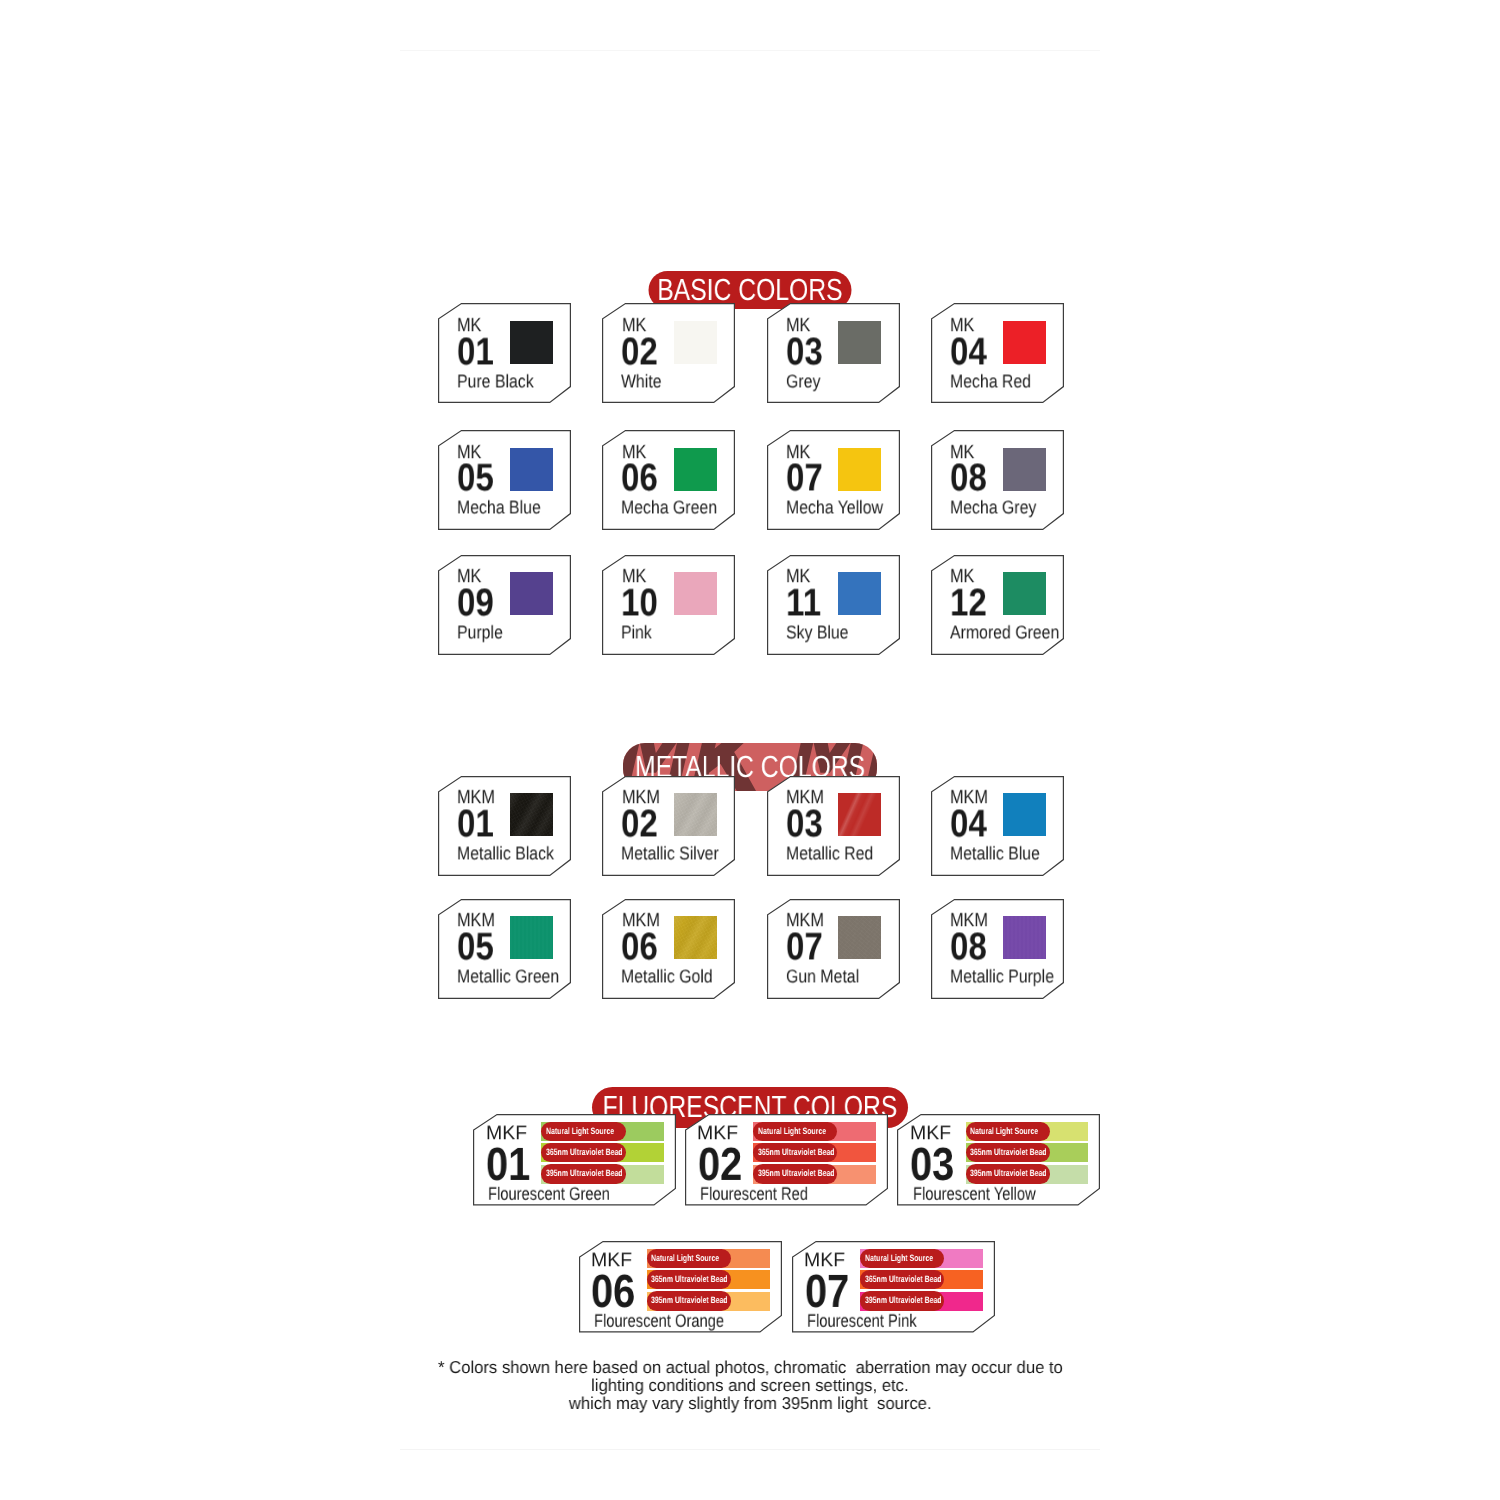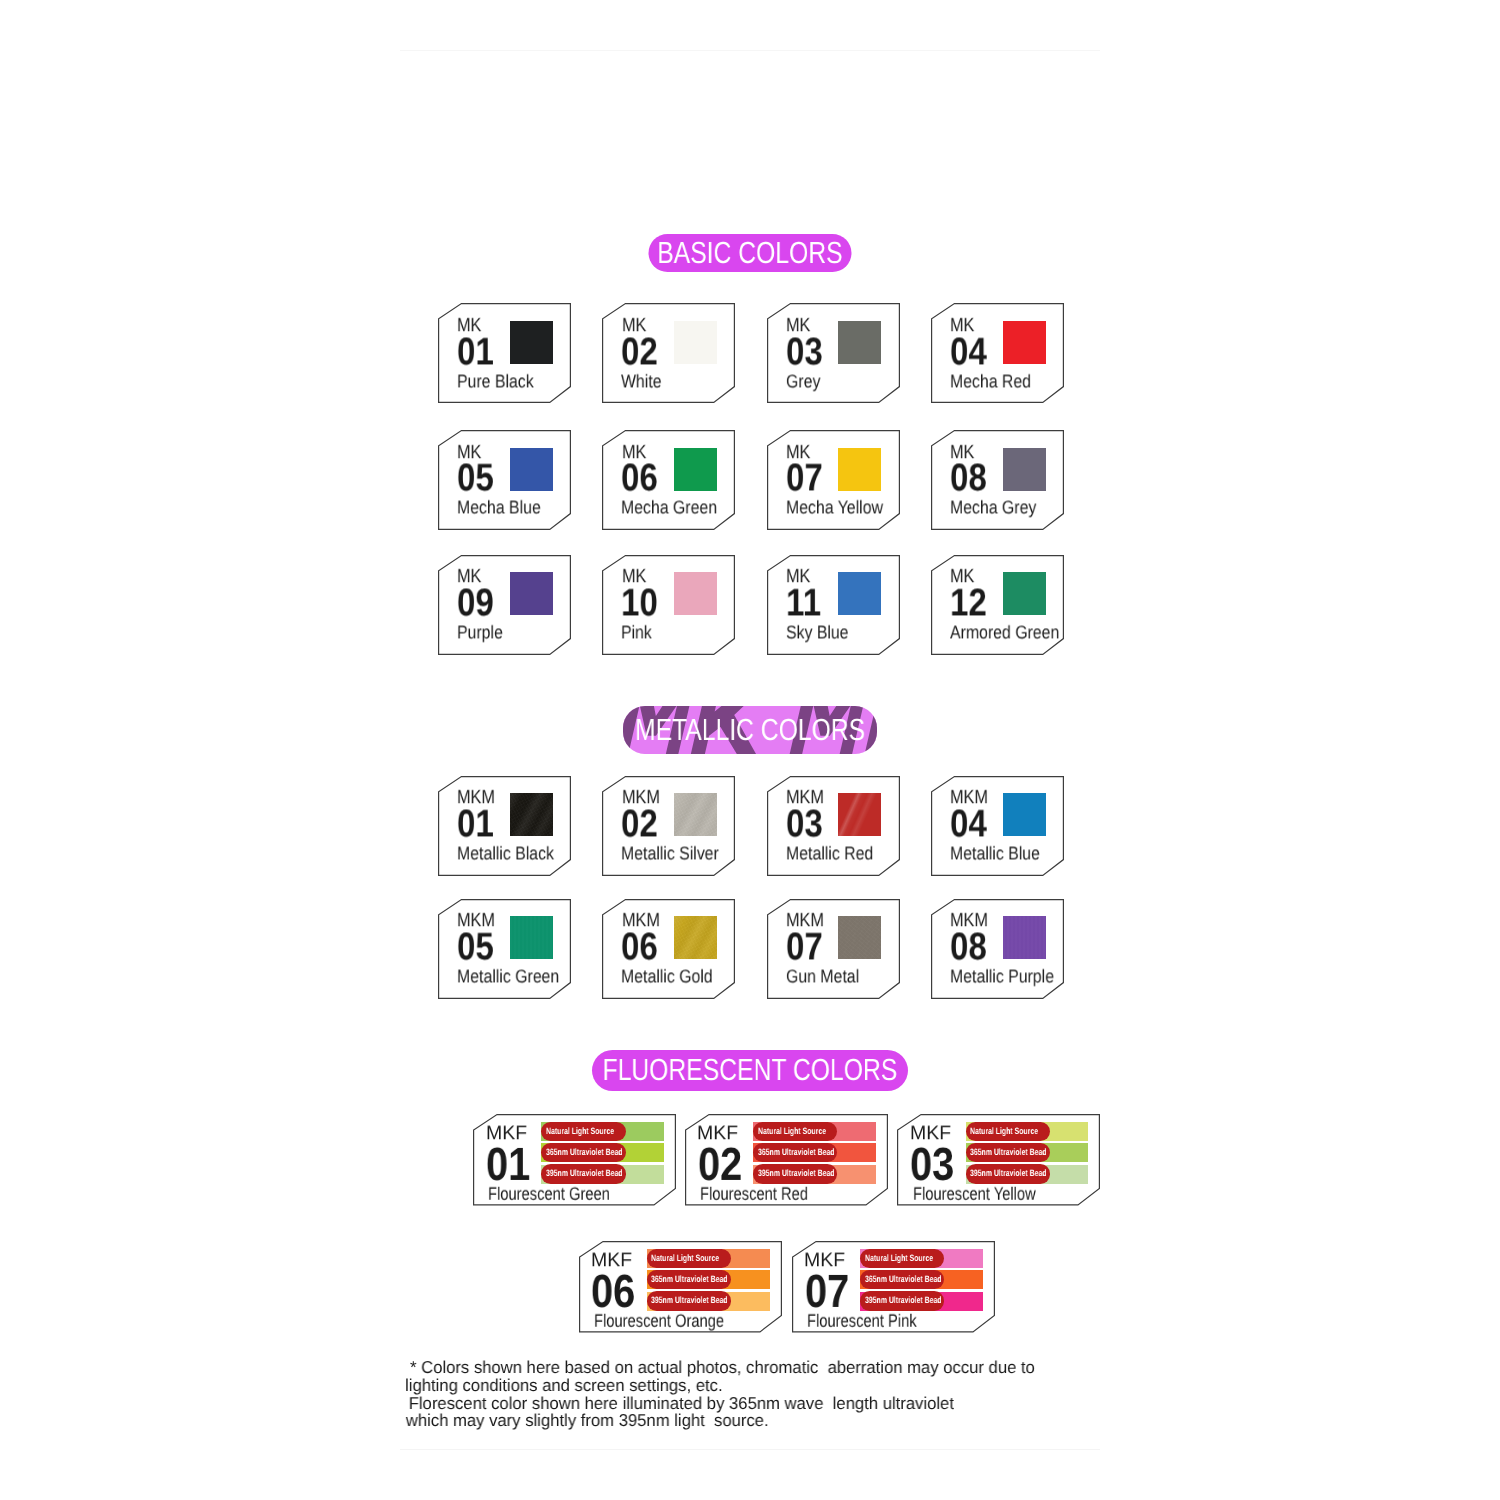--- a/index.html
+++ b/index.html
@@ -14,23 +14,23 @@
          border-top:1px solid #f6f6f6;border-bottom:1px solid #f4f4f4;box-sizing:border-box;}
 
   
   .title{position:absolute;left:0;top:88px;width:700px;height:40px;
          display:flex;align-items:center;justify-content:center;
          font-size:55px;font-weight:bold;color:#111111;}
   .title span{display:inline-block;line-height:40px;transform:scaleX(0.903);transform-origin:center;}
 
   
   .badge{position:absolute;left:50%;transform:translateX(-50%);
-         border-radius:22px;background:#d946ef;
+         border-radius:22px;background:#b91c1c;
          color:#ffffff;white-space:nowrap;text-align:center;box-sizing:border-box;
-         display:flex;align-items:center;justify-content:center;}
+         display:flex;align-items:center;justify-content:center;margin-top:37px;}
   .badge span{display:inline-block;font-size:30.5px;line-height:30.5px;
          transform:scaleX(0.810);transform-origin:center;}
 
   
   .card{position:absolute;box-sizing:border-box;}
   .card svg.frame{position:absolute;left:0;top:0;overflow:visible;}
   .card .txt{position:absolute;color:#1b1b1b;white-space:nowrap;}
   .card .txt span{display:inline-block;transform-origin:left top;}
   .card .swatch{position:absolute;}
 
@@ -75,21 +75,21 @@
   .fc .stripe{position:relative;width:122.8px;height:19px;margin-bottom:2.4px;}
   .fc .stripe .fill{position:absolute;left:0;top:0;width:122.8px;height:19px;}
   .fc .stripe .pill{position:absolute;left:0;top:-0.4px;height:19.4px;
         border-radius:9.7px;background:#b91c1c;color:#fff;
         white-space:nowrap;box-sizing:border-box;padding-left:4.6px;
         display:flex;align-items:center;justify-content:flex-start;}
   .fc .stripe .pill span{display:inline-block;font-size:9.2px;line-height:9.2px;
         font-weight:bold;transform:scaleX(0.753);transform-origin:left center;}
 
   
-  .footnote{position:absolute;left:0;width:700px;text-align:left;color:#1a1a1a;}
+  .footnote{position:absolute;left:0;width:700px;text-align:center;color:#1a1a1a;}
   .footnote div{white-space:pre;height:17.6px;line-height:17.6px;font-size:17.2px;}
   .footnote div span{display:inline-block;line-height:17.6px;transform:scaleX(0.969);transform-origin:center;}
 
   
   .badge{position:absolute;overflow:hidden;}
   .wm{position:absolute;left:0;top:0;right:0;bottom:0;pointer-events:none;
       background:rgba(255,255,255,0.30);overflow:hidden;}
   .wmtext{position:absolute;left:0;top:0;font-size:0;line-height:0;color:transparent;}
   .wm svg{position:absolute;left:-18px;top:-42px;width:330px;height:126px;}
   .badge span{position:relative;z-index:2;}
@@ -482,17 +482,16 @@
                 <span>395nm Ultraviolet Bead</span>
               </div>
             </div>
           </div>
           <div class="txt cname"><span>Flourescent Pink</span></div>
         </div>
       </div>
     <div class="footnote" id="footnote" style="top: 1308.4px;">
         <div><span>* Colors shown here based on actual photos, chromatic  aberration may occur due to</span></div>
         <div><span>lighting conditions and screen settings, etc.</span></div>
-        <div><span>Florescent color shown here illuminated by 365nm wave  length ultraviolet</span></div>
         <div><span>which may vary slightly from 395nm light  source.</span></div>
       </div>
   </div>
 </div>
 
 </body></html>

